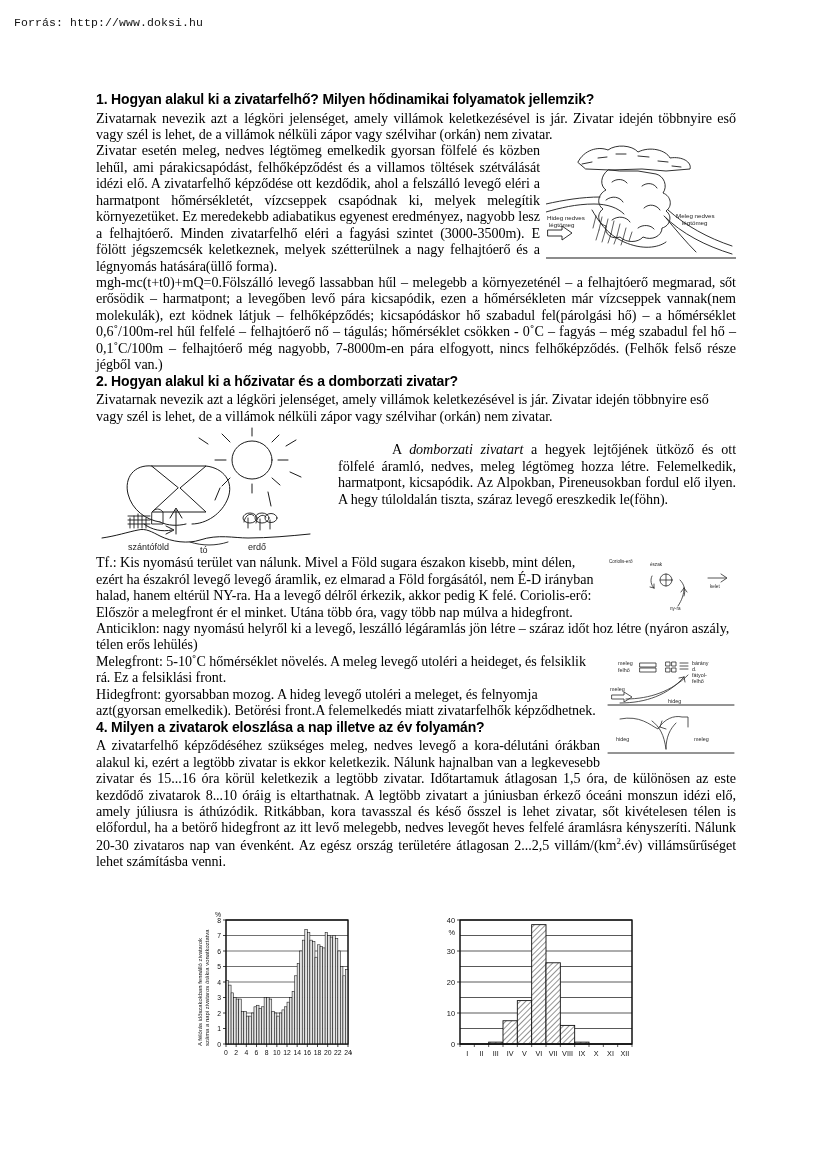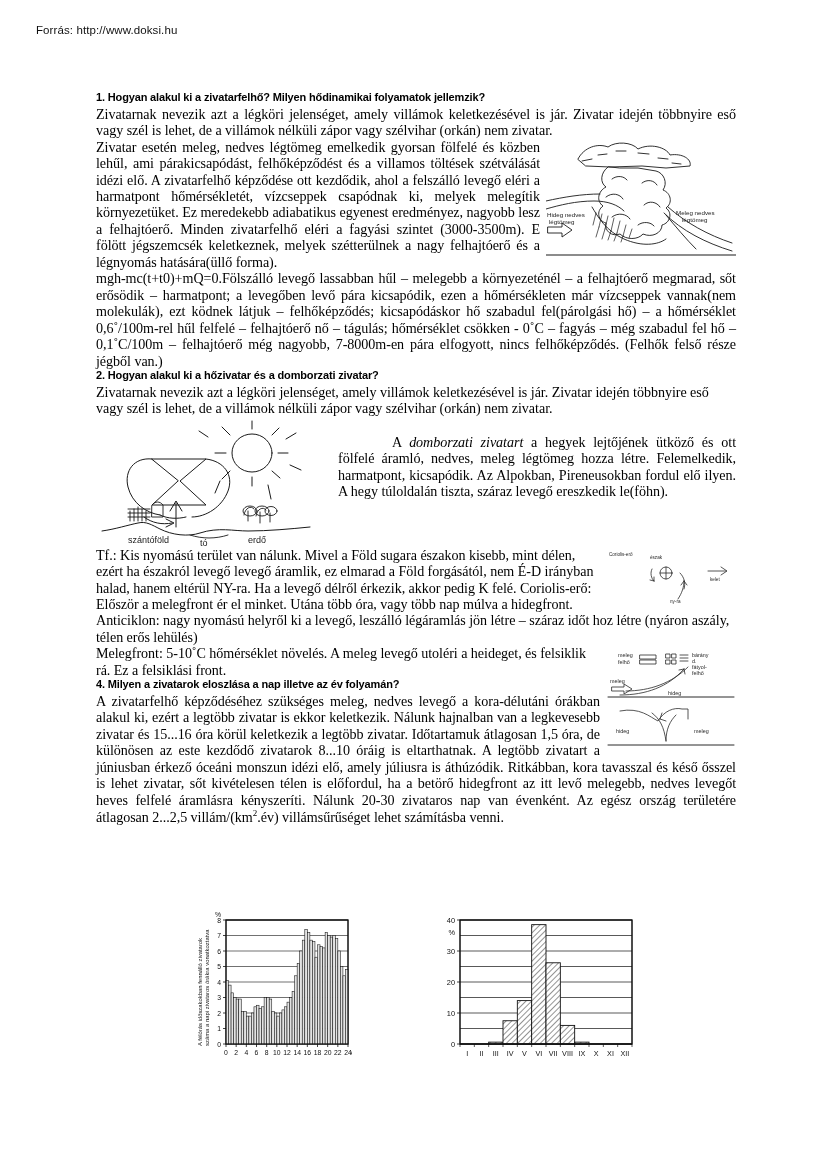--- a/index.html
+++ b/index.html
@@ -13,39 +13,38 @@
     position: relative;
     font-family: "Liberation Serif", serif;
     color: #000;
     overflow: hidden;
   }
 
   
   .page-source {
     position: absolute;
     left: 14px;
-    top: 24px;
-    font-family: Liberation Sans, sans-serif;
+    top: 16px;
+    font-family: Liberation Mono, monospace;
     font-size: 11.5px;
     color: #111;
     letter-spacing: .1px;
-    margin-left: 22px;
   }
 
   
   .content {
     position: absolute;
     left: 96px;
     top: 91px;
     width: 640px;
   }
 
   h2.q {
     font-family: "Liberation Sans", sans-serif;
-    font-size: 11px;
+    font-size: 14px;
     font-weight: bold;
     margin: 0 0 1px 0;
     line-height: 1.25;
     letter-spacing: -.15px;
   }
 
   p.body {
     margin: 0;
     font-size: 14.1px;
     line-height: 1.168;
@@ -283,20 +282,21 @@
         <text x="86" y="30">felhő</text>
         <text x="4" y="38">meleg</text>
         <text x="62" y="50">hideg</text>
         <text x="10" y="88">hideg</text>
         <text x="88" y="88">meleg</text>
       </g>
     </svg>
   </div>
 
   <p class="body nj">Melegfront: 5-10˚C hőmérséklet növelés. A meleg levegő utoléri a heideget, és felsiklik rá. Ez a felsiklási front.</p>
+  <p class="body nj">Hidegfront: gyorsabban mozog. A hideg levegő utoléri a meleget, és felnyomja azt(gyorsan emelkedik). Betörési front.A felemelkedés miatt zivatarfelhők képződhetnek.</p>
 
   <h2 class="q">4. Milyen a zivatarok eloszlása a nap illetve az év folyamán?</h2>
   <p class="body"><span>A zivatarfelhő képződéséhez szükséges meleg, nedves levegő a kora-délutáni órákban alakul ki, ezért a legtöbb zivatar is ekkor keletkezik. Nálunk hajnalban van a legkevesebb zivatar és 15...16 óra körül keletkezik a legtöbb zivatar. Időtartamuk átlagosan 1,5 óra, de különösen az este kezdődő zivatarok 8...10 óráig is eltarthatnak. A legtöbb zivatart a júniusban érkező óceáni monszun idézi elő, amely júliusra is áthúzódik. Ritkábban, kora tavasszal és késő ősszel is lehet zivatar, sőt kivételesen télen is előfordul, ha a betörő hidegfront az itt levő melegebb, nedves levegőt heves felfelé áramlásra kényszeríti. Nálunk 20-30  zivataros nap van évenként. Az egész ország területére átlagosan 2...2,5 villám/(km</span><sup class="sm">2</sup><span>.év) villámsűrűséget lehet számításba venni.</span></p>
   <div class="clear"></div>
 </div>
 
 <div class="charts">
 
   <div class="chart-box" id="chart-hours">
     <svg id="svg-hours" viewBox="0 0 170 178" width="170" height="178" aria-hidden="true">

